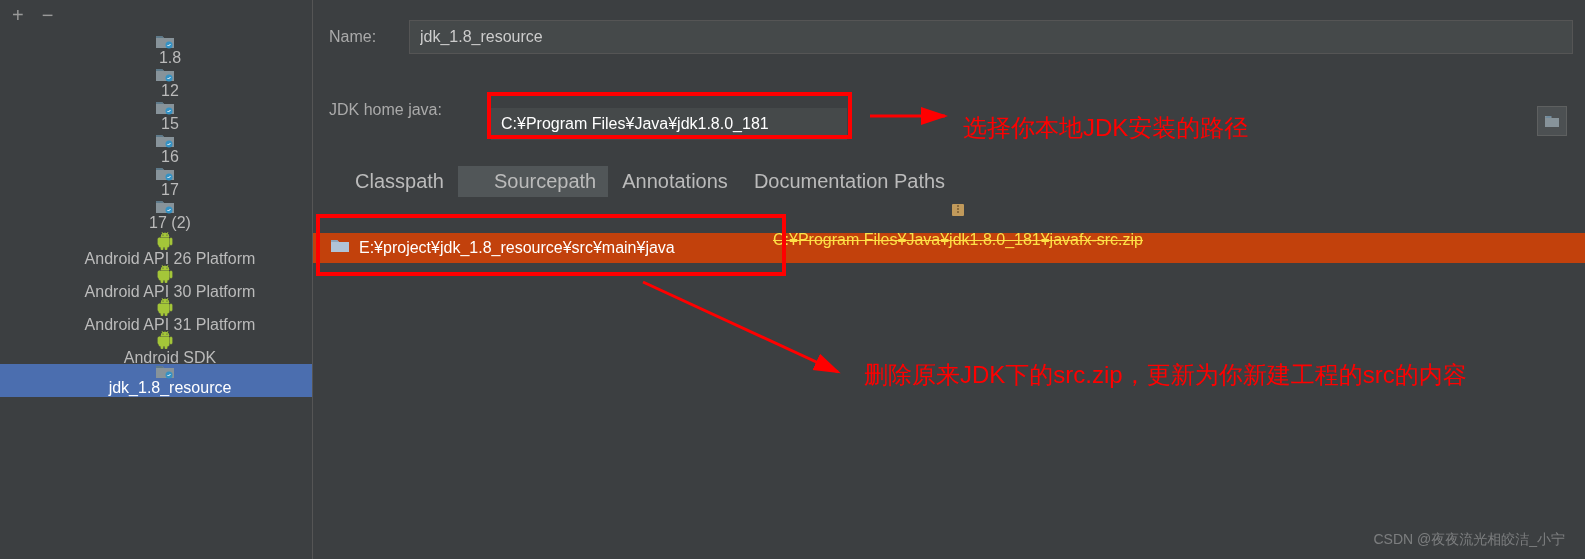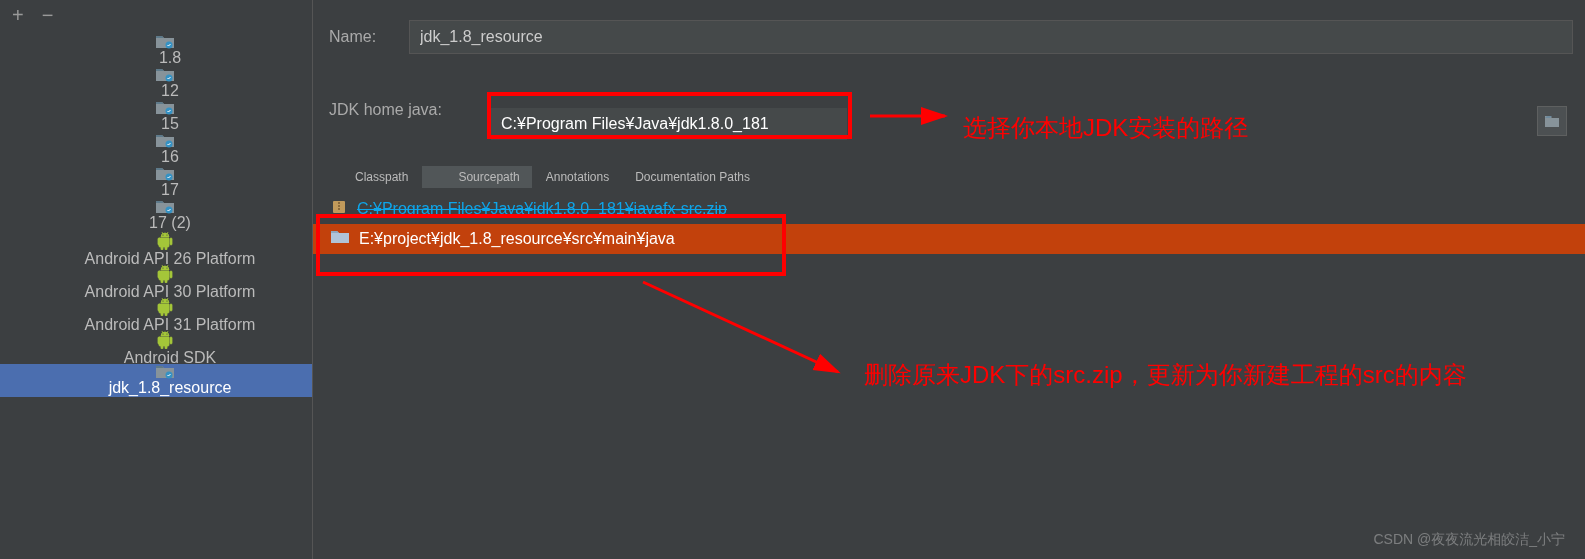--- a/index.html
+++ b/index.html
@@ -83,36 +83,36 @@
     }
     .red-box {
       position: absolute;
       border: 4px solid #ff0000;
       pointer-events: none;
     }
     .red-box-1 { left: 487px; top: 92px; width: 365px; height: 47px; }
     .red-box-2 { left: 316px; top: 214px; width: 470px; height: 62px; }
     
     
-    .tabs { display: flex; padding-left: 30px; gap: 2px; font-size: 12px; margin-top: 6px; }
+    .tabs { display: flex; padding-left: 30px; gap: 2px; font-size: 20px; margin-top: 6px; }
     .tab { padding: 4px 12px; cursor: pointer; color: #bbb; }
     .tab.active { background: #515658; padding-left: 36px; }
     
     
     .path-list { margin-top: 6px; }
     .list-item {
       display: flex;
       align-items: center;
       height: 30px;
       padding-left: 18px;
       font-size: 16px;
       gap: 10px;
     }
     .list-item.selected { background: #c2410c; color: #fff; }
-    .list-item.struck { text-decoration: line-through; color: #0ea5e9; }
+    .list-item.struck { text-decoration: line-through; color: #fde047; flex-direction: column; }
     
     .zip-icon svg, .dir-icon svg { width: 16px; height: 14px; }
     .dir-icon svg { width: 18px; }
     
     
     .arrow1, .arrow2 { position: absolute; pointer-events: none; }
     .annotation {
       position: absolute;
       color: #ff0000;
       font-size: 24px;

